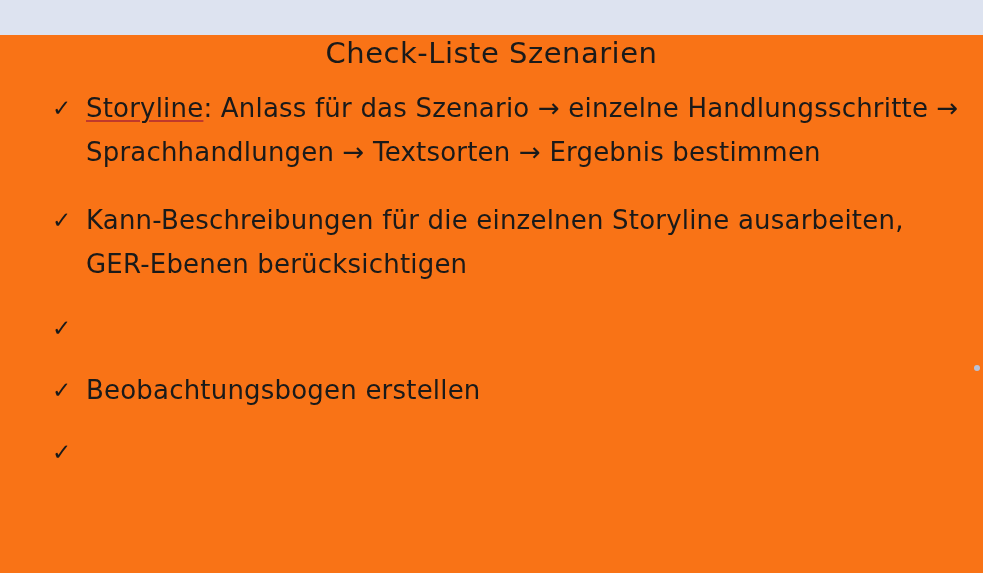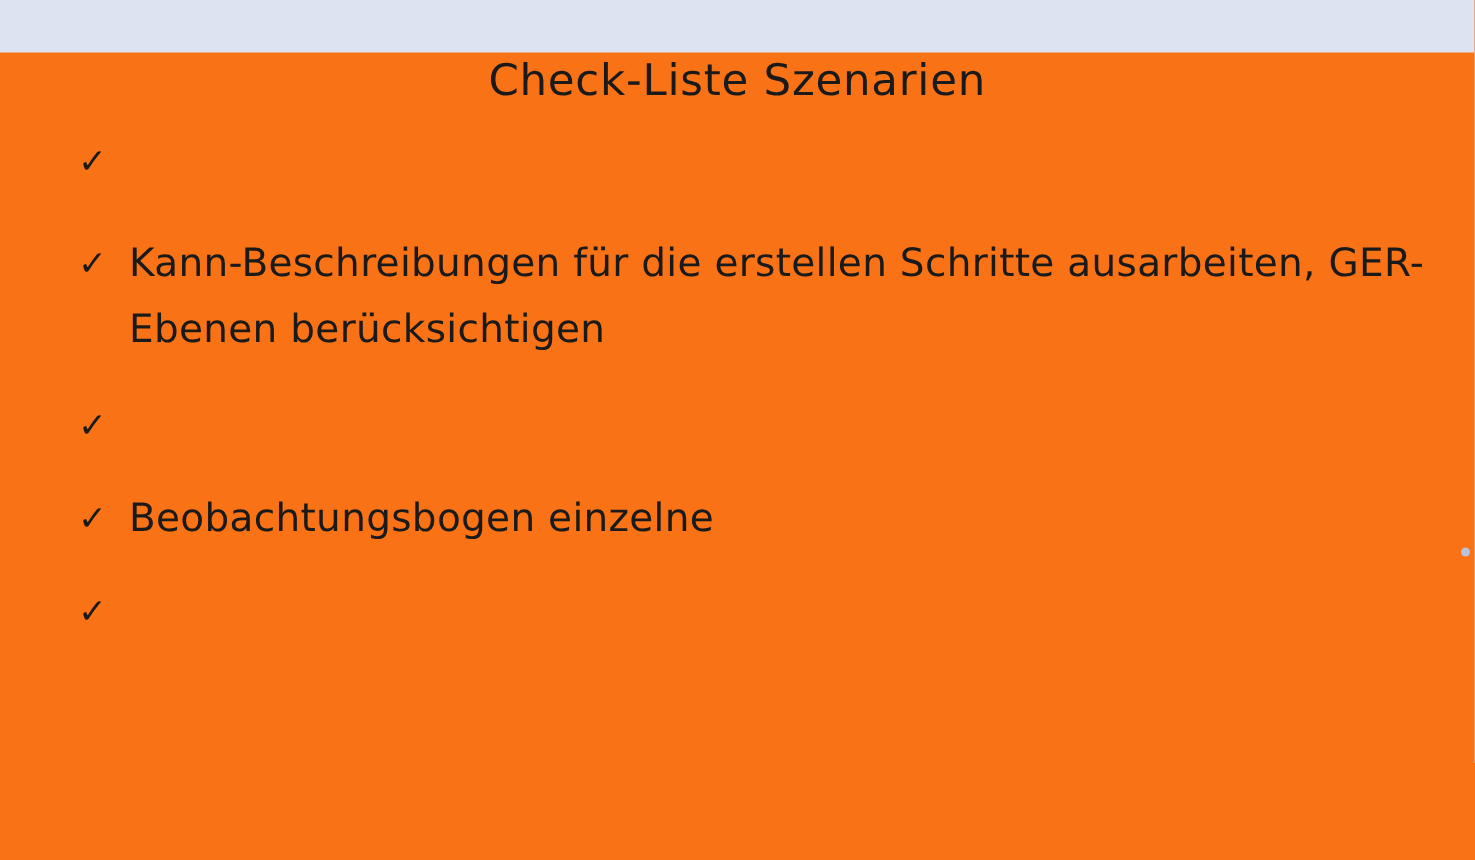--- a/index.html
+++ b/index.html
@@ -85,34 +85,35 @@
 <body>
 
 <div class="slide">
 
   <div class="slide-title">Check-Liste Szenarien</div>
 
   <ul class="bullet-list">
 
     <li class="bullet-item item-0">
       <span class="check-mark">✓</span>
+      <span class="bullet-text"><span class="underline-red">Storyline</span><span>: Anlass für das Szenario → einzelne Handlungsschritte → Sprachhandlungen → Textsorten → Ergebnis bestimmen</span></span>
     </li>
 
     <li class="bullet-item item-1">
       <span class="check-mark">✓</span>
-      <span class="bullet-text">Kann-Beschreibungen für die erstellen Schritte ausarbeiten, GER-Ebenen berücksichtigen</span>
+      <span class="bullet-text">Kann-Beschreibungen für die einzelnen Storyline ausarbeiten, GER-Ebenen berücksichtigen</span>
     </li>
 
     <li class="bullet-item item-2">
       <span class="check-mark">✓</span>
     </li>
 
     <li class="bullet-item item-3">
       <span class="check-mark">✓</span>
-      <span class="bullet-text">Beobachtungsbogen einzelne</span>
+      <span class="bullet-text">Beobachtungsbogen erstellen</span>
     </li>
 
     <li class="bullet-item item-4">
       <span class="check-mark">✓</span>
     </li>
 
   </ul>
 
   <div class="right-marker"></div>
 

